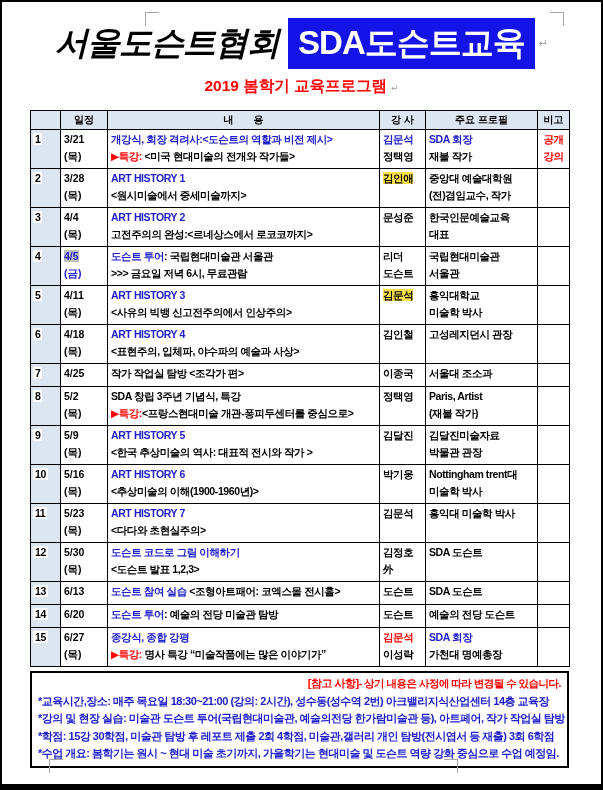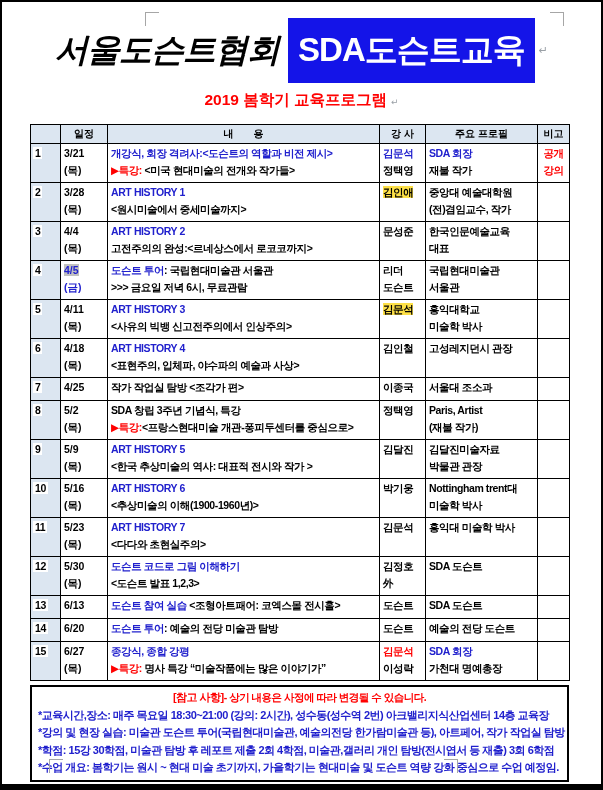--- a/index.html
+++ b/index.html
@@ -5,41 +5,41 @@
   html,body{margin:0;padding:0;}
   body{
     width:603px;height:790px;box-sizing:border-box;background:#fff;
     border:2px solid #000;border-bottom:6px solid #000;
     font-family:"Liberation Sans","DejaVu Sans",sans-serif;font-weight:bold;
     position:relative;overflow:hidden;
   }
   
   .titlebar{display:flex;justify-content:center;align-items:center;margin-top:16px;}
   .t-black{font-size:33px;color:#000;letter-spacing:-1px;white-space:nowrap;font-style:italic;}
-  .t-blue{font-size:33px;color:#fff;background:#1414e8;padding:10px 10px;margin-left:9px;letter-spacing:-1px;white-space:nowrap;}
+  .t-blue{font-size:33px;color:#fff;background:#1414e8;padding:3px 10px;margin-left:9px;letter-spacing:-1px;white-space:nowrap;}
   .pilcrow{color:#9aa0a6;font-size:11px;font-weight:normal;margin-left:4px;align-self:center;}
   .subtitle{text-align:center;color:#ff0000;font-size:15.5px;margin-top:7px;letter-spacing:0px;}
   .subtitle .pilcrow{font-size:9px;}
   
   table{border-collapse:collapse;table-layout:fixed;margin:13px 0 0 28px;width:539px;border:1.5px solid #000;}
   td,th{border:1px solid #000;overflow:hidden;}
   th{background:#dce6f1;font-size:10px;padding:2px 0;color:#000;font-weight:bold;}
   td{vertical-align:top;padding:1px 3px;font-size:10.5px;line-height:17px;letter-spacing:-0.4px;color:#000;}
   tr.h2{height:39px;} tr.h1{height:23px;}
   .c-no{background:#dce6f1;padding-left:2px;}
   .numhl{background:#fff;padding:0 2px;}
   .c-date{letter-spacing:0;}
   .c-note{color:#ff0000;text-align:center;margin-top:17px;}
   .b{color:#2020cd;} .r{color:#ff0000;}
   .hy{background:#fde047;} .hg{background:#c0c0c0;}
   .ln{white-space:nowrap;}
   
   .notes{margin:4px 0 0 28px;width:539px;box-sizing:border-box;border:2px solid #000;
          padding:2px 6px 3px 6px;font-size:11px;line-height:17.6px;color:#2020cd;letter-spacing:-0.5px;}
-  .notes .first{display:flex;justify-content:center;color:#ff0000;}
+  .notes .first{display:flex;justify-content:flex-end;color:#ff0000;}
   .notes .first .right{font-size:10.5px;}
   .note-line{white-space:nowrap;}
   
   .cmark{position:absolute;width:13px;height:13px;border-color:#a6a6a6;border-style:solid;border-width:0;}
   .cm-tl{left:143px;top:10px;border-top-width:1.5px;border-left-width:1.5px;}
   .cm-tr{left:548px;top:10px;border-top-width:1.5px;border-right-width:1.5px;}
   .cm-bl{left:47px;top:757px;border-top-width:1.5px;border-left-width:1.5px;}
   .cm-br{left:442px;top:757px;border-top-width:1.5px;border-right-width:1.5px;}
 </style>
 </head>

